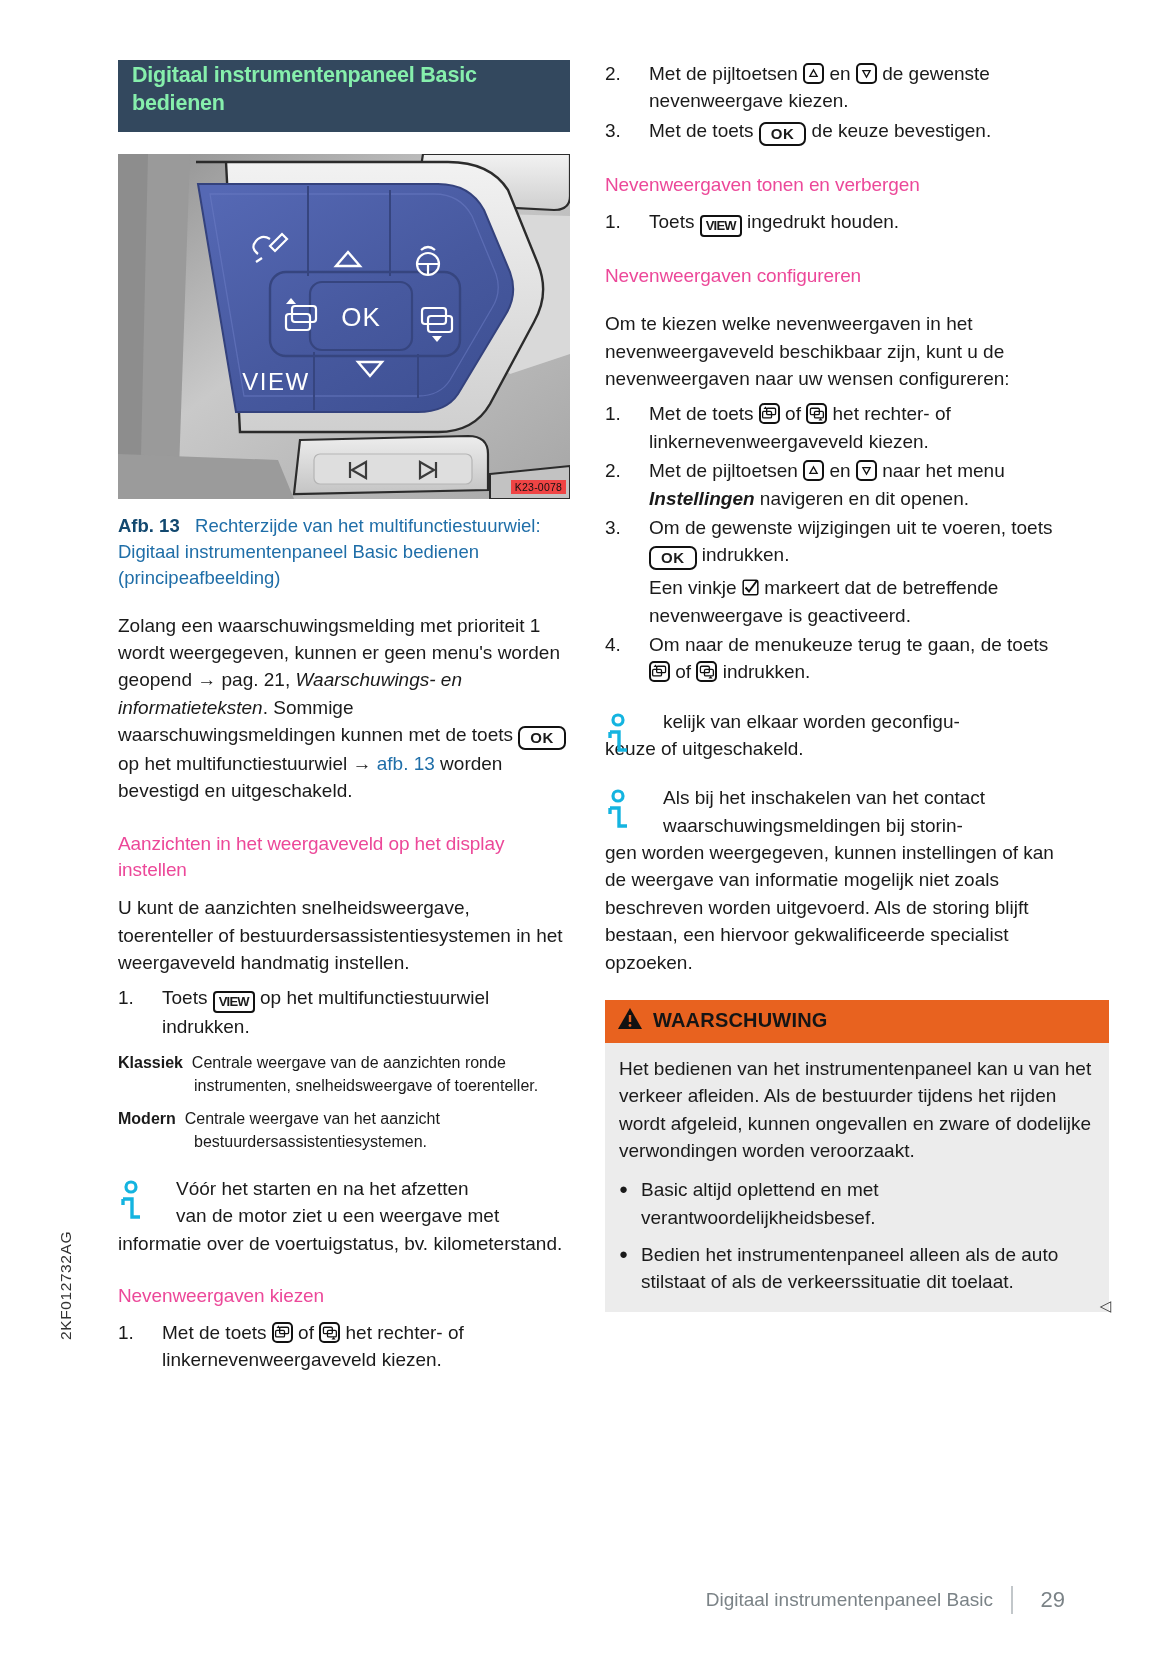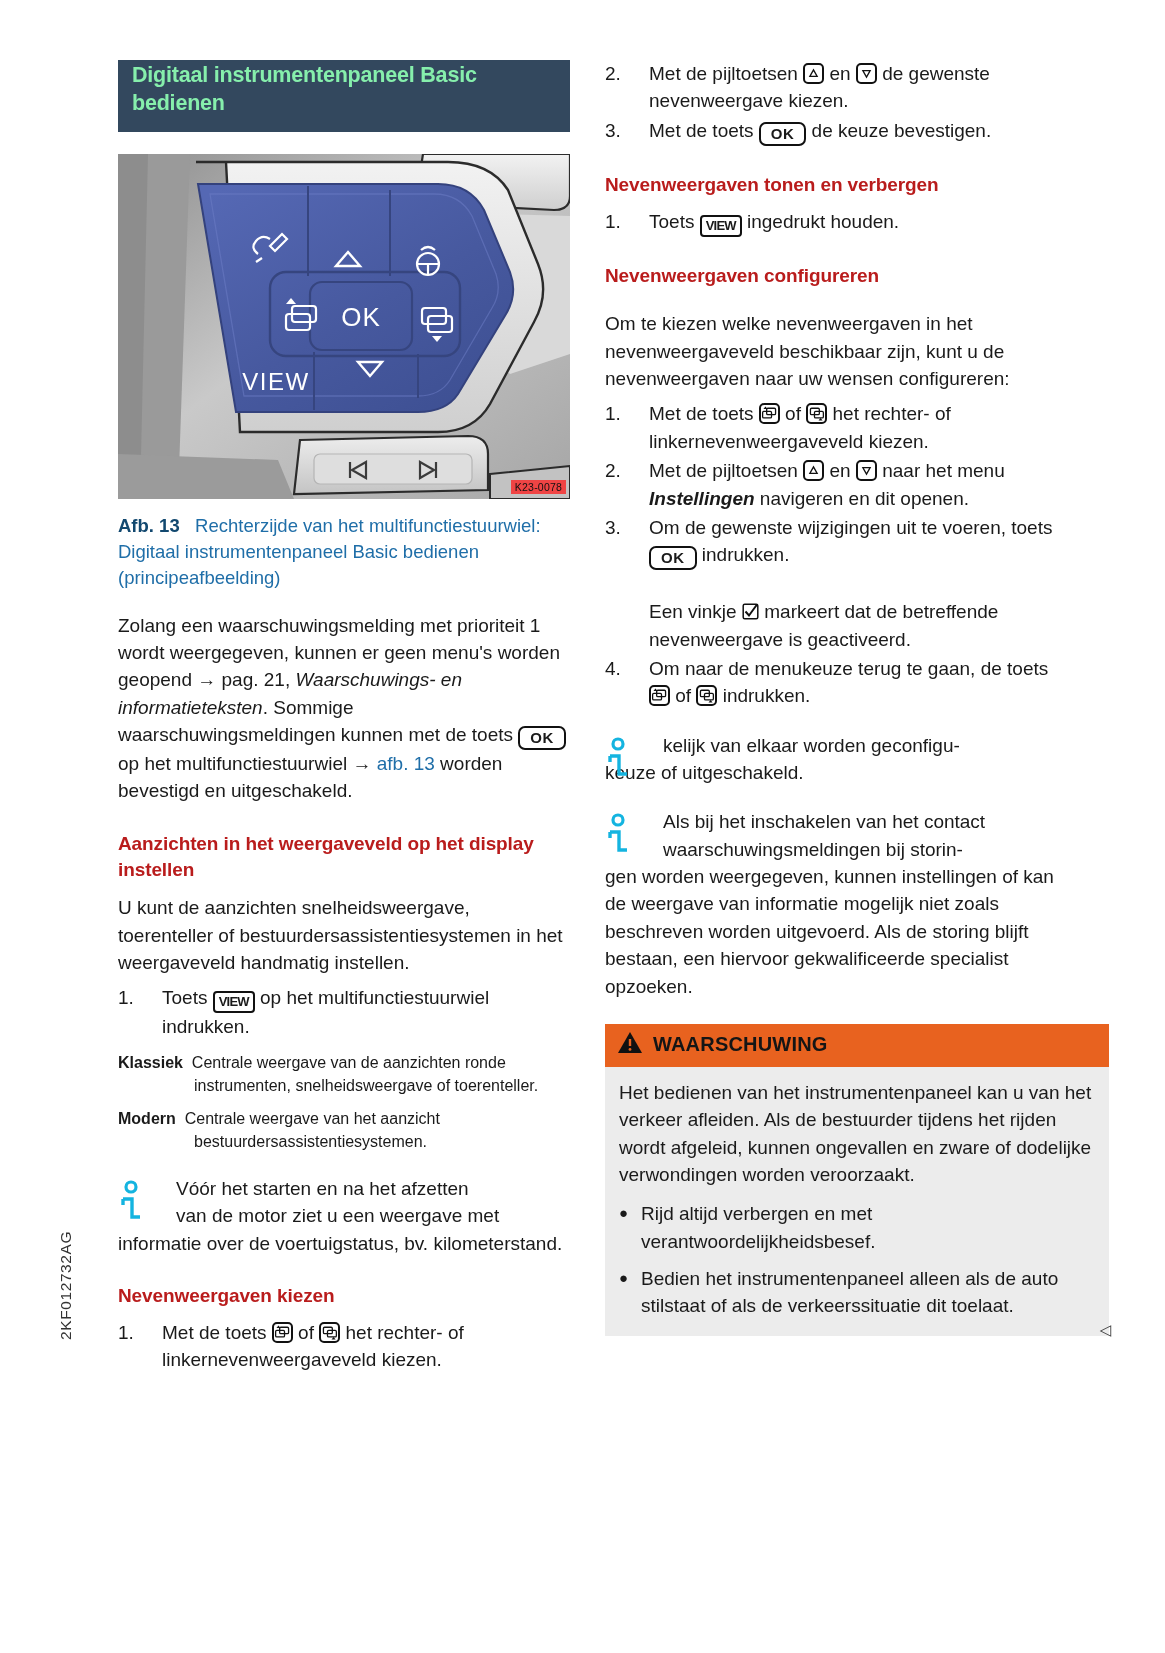--- a/index.html
+++ b/index.html
@@ -52,41 +52,41 @@
   
   p.body {
     font-size: 19px;
     line-height: 1.44;
     margin: 20px 0 0 0;
     color:#1a1a1a;
   }
   p.body.tight { margin-top: 12px; }
   h3.sub {
     font-size: 19px;
-    font-weight: bold;
+    font-weight: normal;
     line-height: 1.36;
     margin: 26px 0 10px 0;
-    color:#b91c1c;
+    color:#ec4899;
     letter-spacing:-0.1px;
   }
   .italic { font-style: italic; }
   .link { color:#1f6ea8; }
 
   
   ol.steps { margin: 8px 0 0 0; padding:0; list-style:none; }
   ol.steps li {
     display: grid;
     grid-template-columns: 44px 1fr;
     font-size: 19px;
     line-height: 1.44;
     margin-bottom: 2px;
   }
   ol.steps li .num { text-align:left; }
   ol.steps li .txt { }
-  ol.steps li .sub-par { margin-top: 28px; display:block; }
+  ol.steps li .sub-par { margin-top: 4px; display:block; }
 
   
   .defn { font-size:16px; line-height:1.44; margin-top:10px;
           padding-left: 76px; text-indent:-76px; }
   .defn b { font-weight:bold; }
 
   
   .key {
     display:inline-block;
     border:2px solid #111;
@@ -413,28 +413,33 @@
             <circle cx="13" cy="18.4" r="1.4" fill="#e8621f"></circle>
           </svg>
         </span>
         <span class="wtxt">WAARSCHUWING</span>
       </div>
       <div class="warn-body">
         <p>Het bedienen van het instrumentenpaneel kan u van het verkeer afleiden. Als de bestuurder tijdens het rijden wordt afgeleid, kunnen ongevallen en zware of dodelijke verwondingen worden veroorzaakt.</p>
         <ul class="bul">
           <li>
             <span class="dot">●</span>
-            <span>Rijd altijd verbergen en met verantwoordelijkheidsbesef.</span>
+            <span>Basic altijd oplettend en met verantwoordelijkheidsbesef.</span>
           </li>
           <li>
             <span class="dot">●</span>
             <span>Bedien het instrumentenpaneel alleen als de auto stilstaat of als de verkeerssituatie dit toelaat.</span>
           </li>
         </ul>
       </div>
       <span class="warn-end-mark">◁</span>
     </div>
   </div>
 
   <div class="sidecode">2KF012732AG</div>
 
+  <div class="footer">
+    <span class="ftitle">Digitaal instrumentenpaneel Basic</span>
+    <span class="fsep"></span>
+    <span class="fpage">29</span>
+  </div>
 
 </div>
 
 </body></html>

